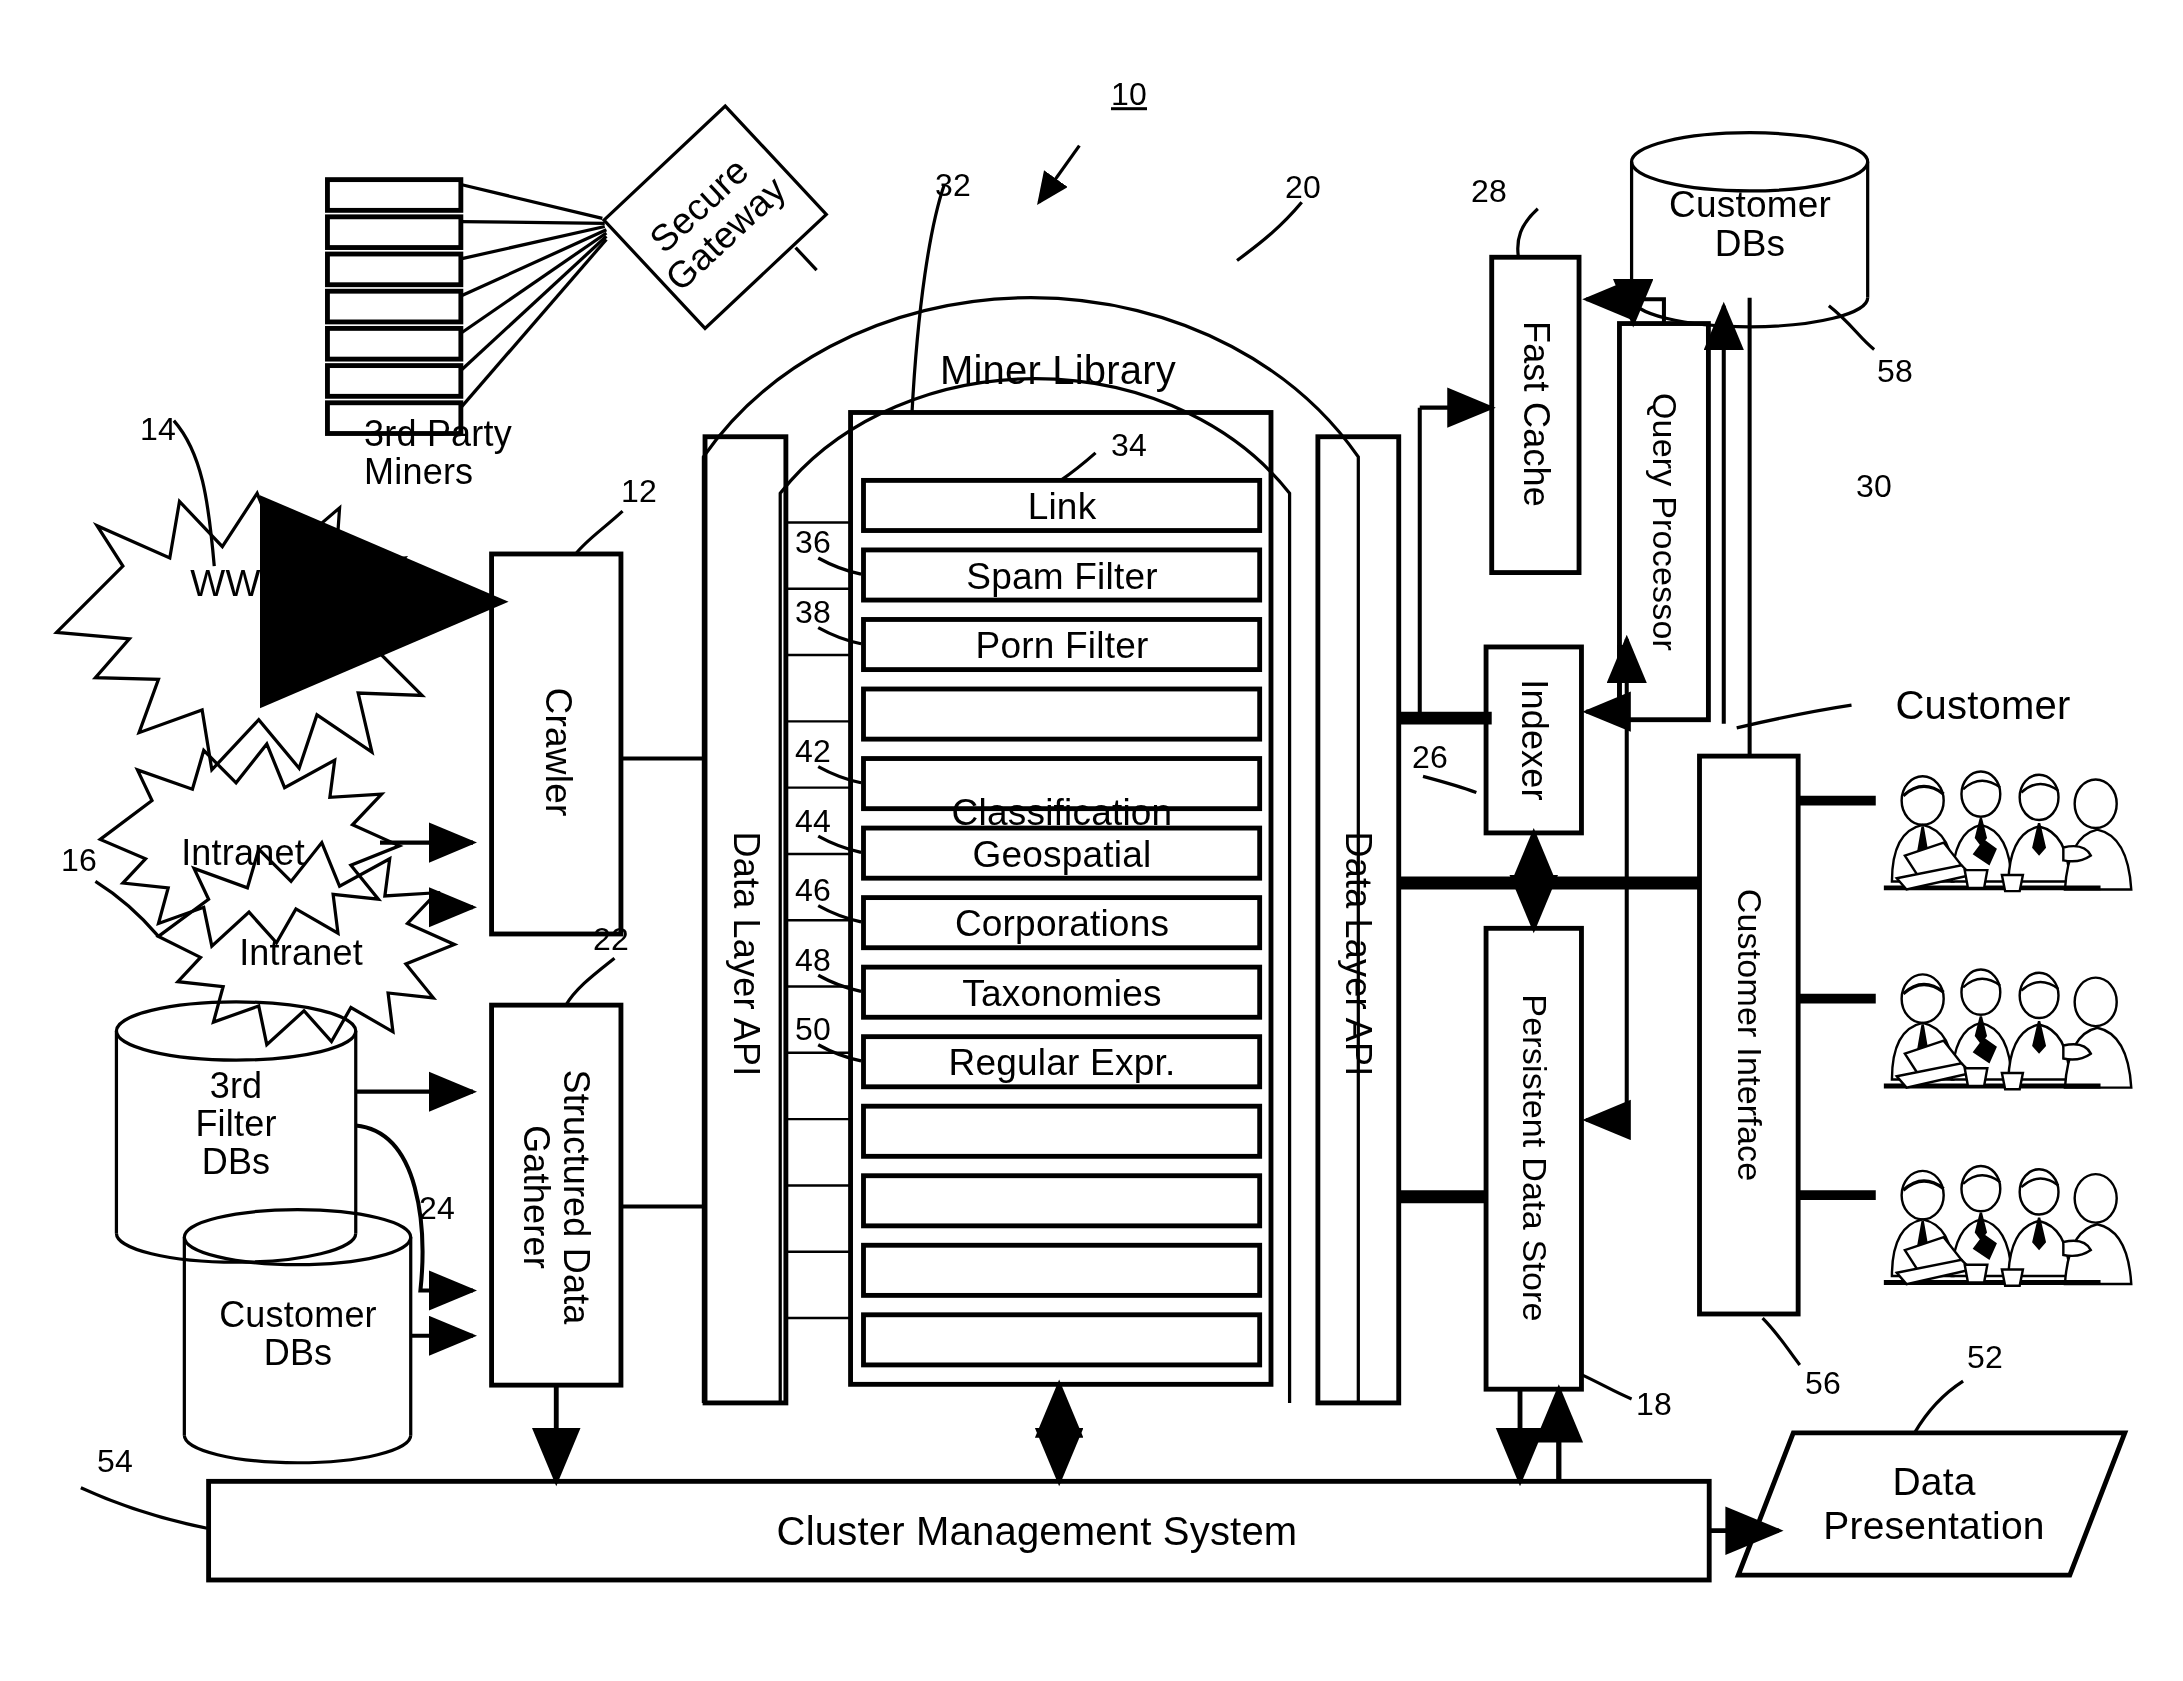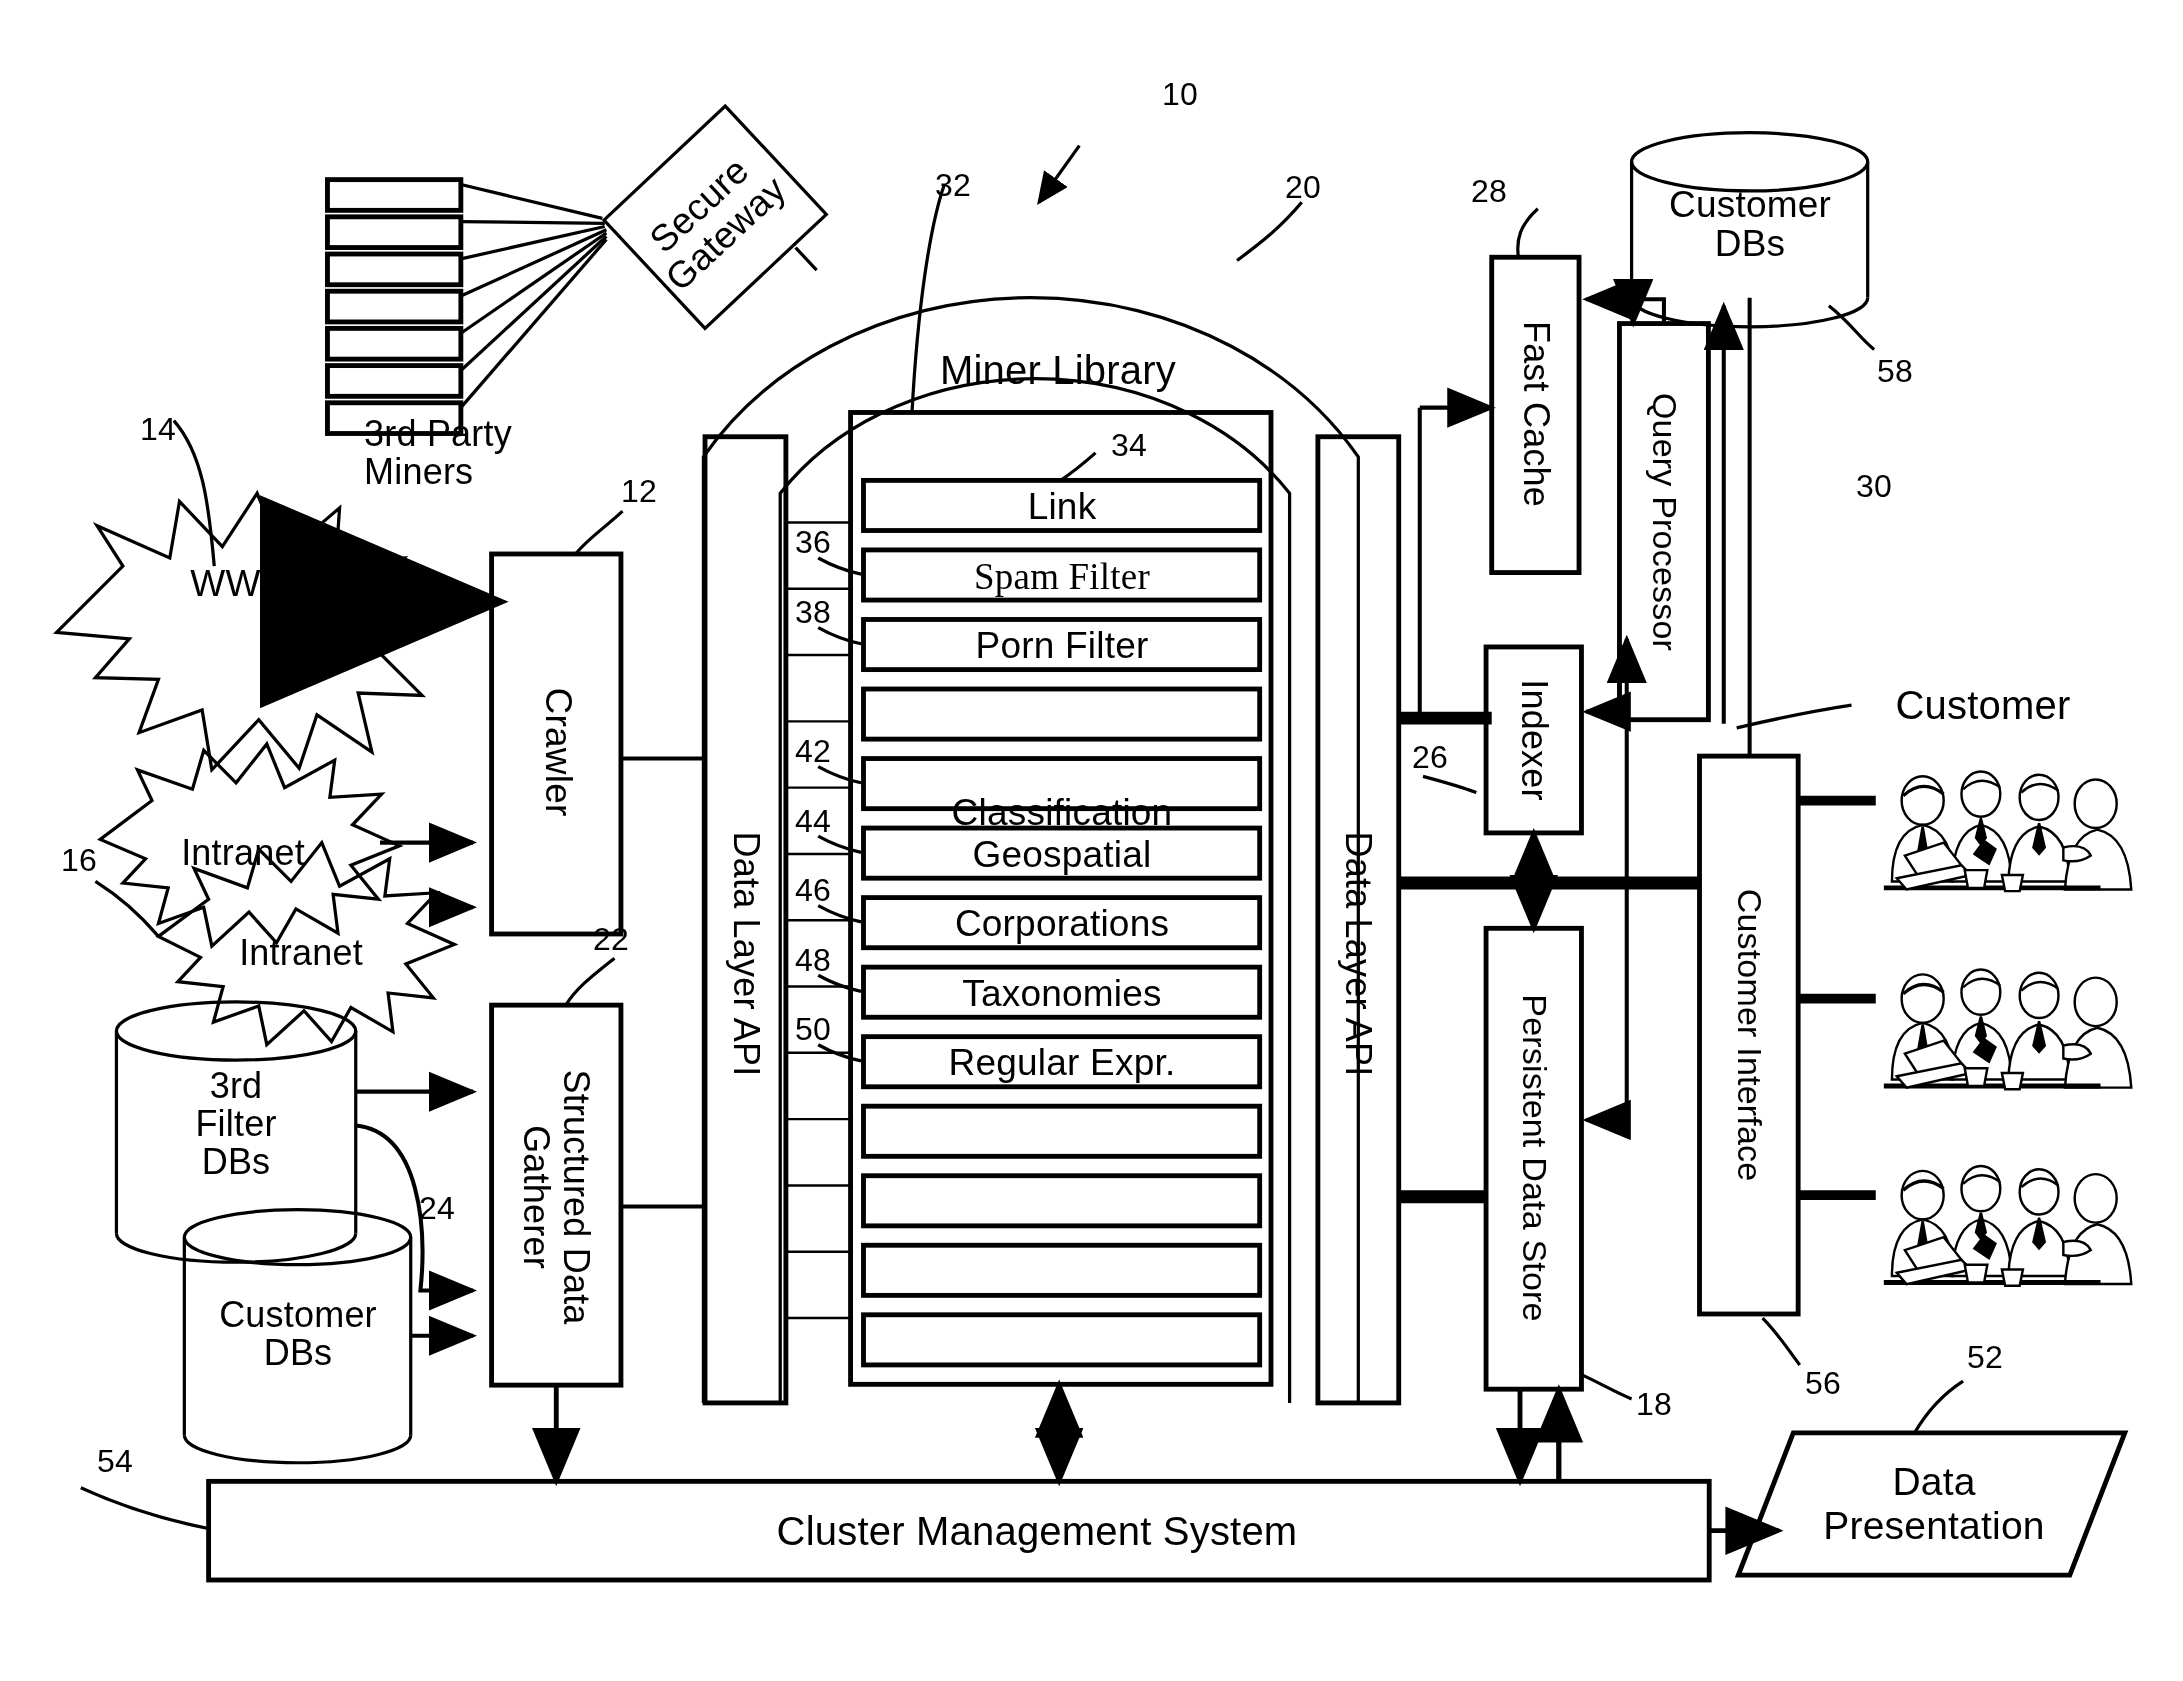--- a/index.html
+++ b/index.html
@@ -312,21 +312,21 @@
         <path d="M26,128 L74,112 L96,140 L44,156 z" fill="#fff"></path>
         <path d="M16,156 L96,140 L108,152 L28,170 z" fill="#fff"></path>
         <path d="M100,146 l28,0 l-4,22 l-20,0 z" fill="#fff"></path>
         <path d="M146,152 l26,0 l-4,20 l-18,0 z" fill="#fff"></path>
         <path d="M112,126 l12,-16 l14,10 l-8,18 z" fill="#000"></path>
       </g>
     </g>
   </g>
 </svg>
 
-<div class="lbl refnum ctr" style="left:1180px;top:95px;">10</div>
+<div class="lbl refnum ctr" style="left:1129px;top:95px;text-decoration:underline;">10</div>
 <div class="lbl refnum ctr" style="left:1303px;top:188px;">20</div>
 <div class="lbl refnum ctr" style="left:953px;top:186px;">32</div>
 <div class="lbl refnum ctr" style="left:1129px;top:446px;">34</div>
 <div class="lbl refnum ctr" style="left:813px;top:543px;">36</div>
 <div class="lbl refnum ctr" style="left:813px;top:613px;">38</div>
 <div class="lbl refnum ctr" style="left:813px;top:752px;">42</div>
 <div class="lbl refnum ctr" style="left:813px;top:822px;">44</div>
 <div class="lbl refnum ctr" style="left:813px;top:891px;">46</div>
 <div class="lbl refnum ctr" style="left:813px;top:961px;">48</div>
 <div class="lbl refnum ctr" style="left:813px;top:1030px;">50</div>
@@ -378,21 +378,21 @@
 <div class="lbl boxtxt ctr vtxt" style="left:1534px;top:740px;font-size:36px;transform:translate(-50%,-50%) rotate(90deg);">Indexer</div>
 
 <div class="lbl boxtxt ctr vtxt" style="left:1534px;top:1158px;font-size:34px;transform:translate(-50%,-50%) rotate(90deg);">Persistent Data Store</div>
 
 <div class="lbl boxtxt ctr vtxt" style="left:1749px;top:1035px;font-size:34px;transform:translate(-50%,-50%) rotate(90deg);">Customer Interface</div>
 
 <div class="lbl boxtxt ctr" style="left:1058px;top:370px;font-size:40px;">Miner Library</div>
 
 <div id="miner-slot-labels">
       <div class="lbl boxtxt ctr" style="left: 1062px; top: 507px; font-size: 37px;">Link</div>
-      <div class="lbl boxtxt ctr" style="left: 1062px; top: 577px; font-size: 37px; font-family: Liberation Serif, serif;">Spam Filter</div>
+      <div class="lbl boxtxt ctr" style="left: 1062px; top: 577px; font-size: 37px;">Spam Filter</div>
       <div class="lbl boxtxt ctr" style="left: 1062px; top: 646px; font-size: 37px;">Porn Filter</div>
       <div class="lbl boxtxt ctr" style="left: 1062px; top: 785px; font-size: 37px; margin-top: 28px;">Classification</div>
       <div class="lbl boxtxt ctr" style="left: 1062px; top: 855px; font-size: 37px;">Geospatial</div>
       <div class="lbl boxtxt ctr" style="left: 1062px; top: 924px; font-size: 37px;">Corporations</div>
       <div class="lbl boxtxt ctr" style="left: 1062px; top: 994px; font-size: 37px;">Taxonomies</div>
       <div class="lbl boxtxt ctr" style="left: 1062px; top: 1063px; font-size: 37px;">Regular Expr.</div>
     </div>
 
 <div class="lbl boxtxt ctr" style="left:1983px;top:705px;font-size:40px;">Customer</div>
 

